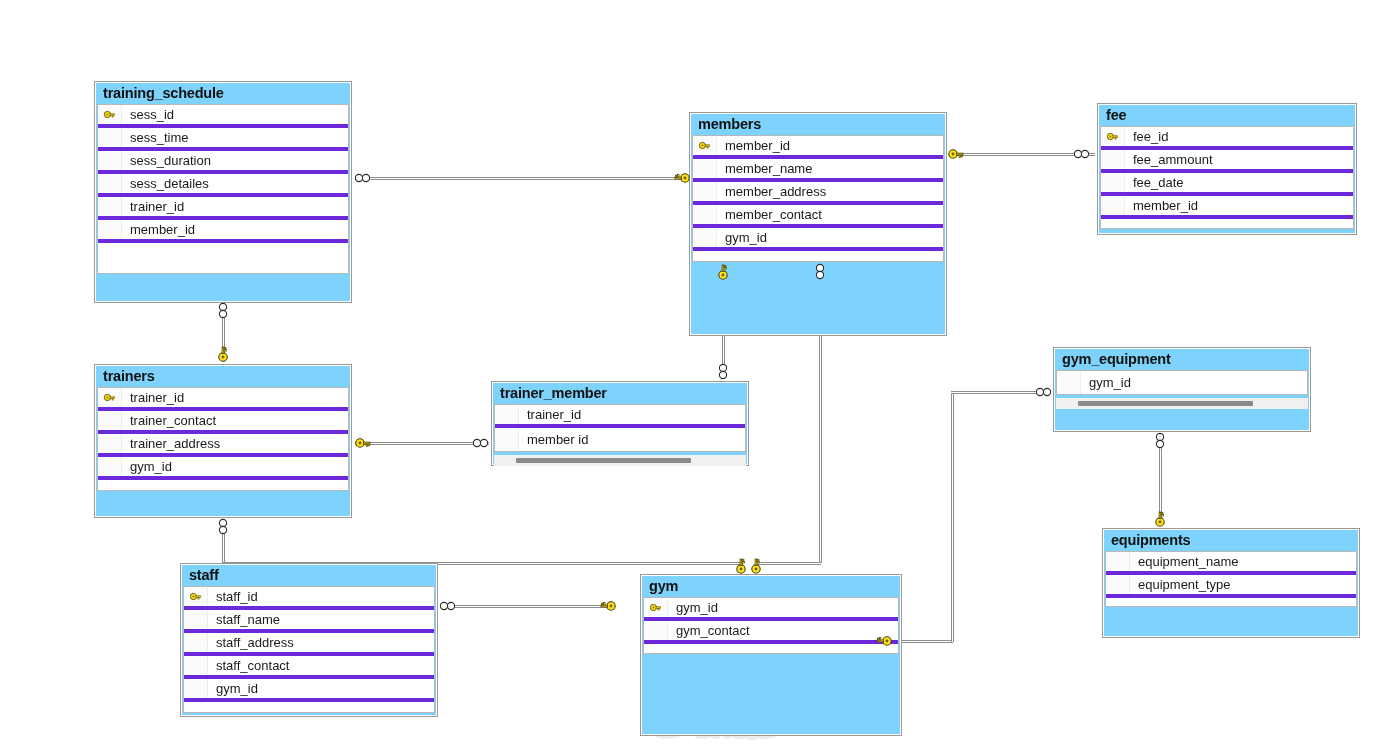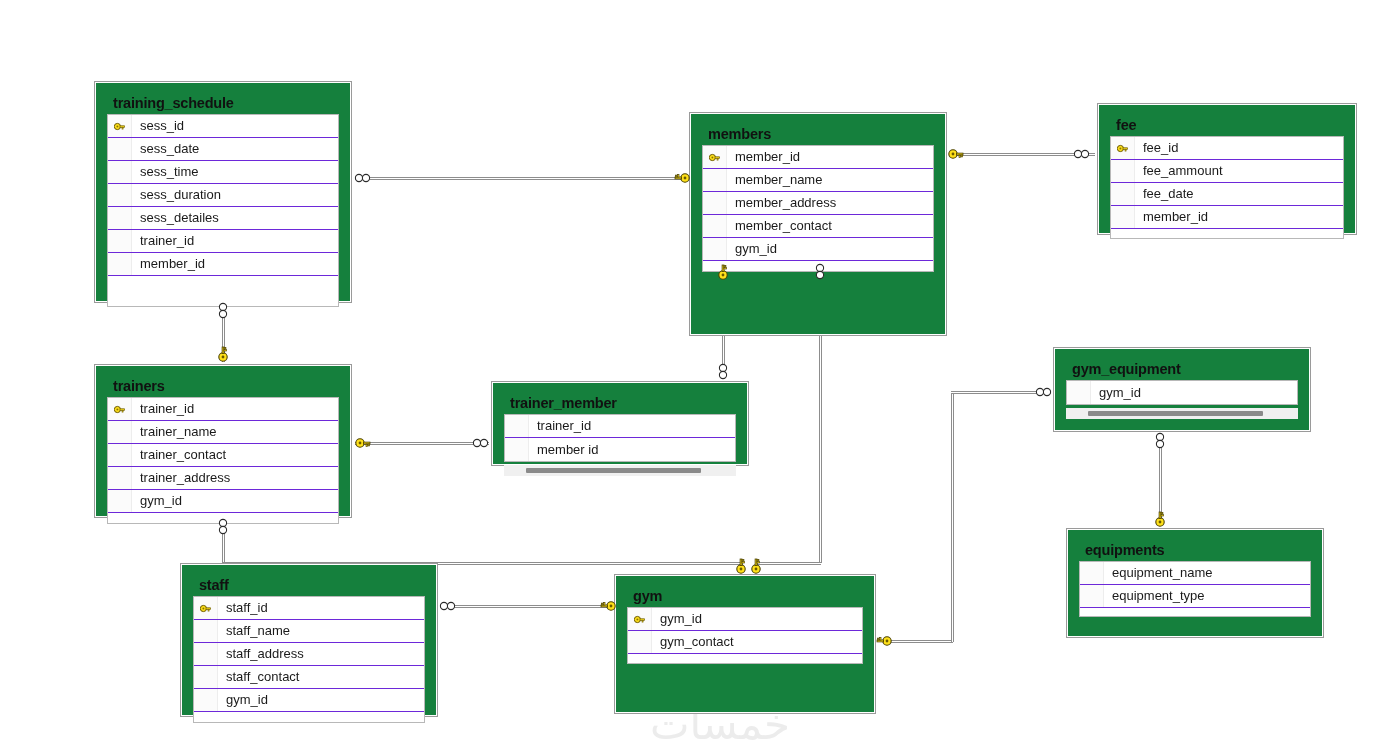--- a/index.html
+++ b/index.html
@@ -12,45 +12,45 @@
     position: relative;
     width: 1384px;
     height: 756px;
     background: #ffffff;
     overflow: hidden;
   }
 
   
   .entity {
     position: absolute;
-    background: #15803d;
+    background: #7dd3fc;
     border: 1px solid #9a9a9a;
     box-shadow: 0 0 0 1px #ffffff inset;
-    padding: 12px;
+    padding: 2px;
     z-index: 5;
   }
   .entity-title {
     font-size: 14.5px;
     font-weight: bold;
     color: #111111;
     padding: 2px 0 3px 6px;
     letter-spacing: -0.2px;
     white-space: nowrap;
     line-height: 15px;
   }
   .entity-grid {
     background: #ffffff;
     border: 1px solid #b8b8b8;
     border-bottom: 1px solid #b8b8b8;
   }
   .attr-row {
     display: flex;
     align-items: center;
     height: 23px;
-    border-bottom: 1px solid #6d28d9;
+    border-bottom: 4px solid #6d28d9;
     background: #ffffff;
   }
   .attr-row:last-child { border-bottom: none; }
   .attr-gutter {
     width: 24px;
     min-width: 24px;
     height: 100%;
     border-right: 1px solid #ededed;
     background: #fbfbfb;
     display: flex;
@@ -312,24 +312,20 @@
                 <circle cx="3.4" cy="5.5" r="3.1" fill="#ffe11a" stroke="#6b5a00" stroke-width="1"></circle>
                 <circle cx="3.4" cy="5.5" r="1.0" fill="#8a7400"></circle>
                 <rect x="6.0" y="4.8" width="4.6" height="1.5" fill="#ffe11a" stroke="#6b5a00" stroke-width="0.7"></rect>
                 <rect x="8.0" y="6.2" width="1.1" height="1.9" fill="#ffe11a" stroke="#6b5a00" stroke-width="0.6"></rect>
               </svg>
             </div>
             <div class="attr-name">sess_id</div>
           </div>
           <div class="attr-row">
             <div class="attr-gutter"></div>
-            <div class="attr-name">sess_date</div>
-          </div>
-          <div class="attr-row">
-            <div class="attr-gutter"></div>
             <div class="attr-name">sess_time</div>
           </div>
           <div class="attr-row">
             <div class="attr-gutter"></div>
             <div class="attr-name">sess_duration</div>
           </div>
           <div class="attr-row">
             <div class="attr-gutter"></div>
             <div class="attr-name">sess_detailes</div>
           </div>
@@ -415,24 +411,20 @@
                 <circle cx="3.4" cy="5.5" r="3.1" fill="#ffe11a" stroke="#6b5a00" stroke-width="1"></circle>
                 <circle cx="3.4" cy="5.5" r="1.0" fill="#8a7400"></circle>
                 <rect x="6.0" y="4.8" width="4.6" height="1.5" fill="#ffe11a" stroke="#6b5a00" stroke-width="0.7"></rect>
                 <rect x="8.0" y="6.2" width="1.1" height="1.9" fill="#ffe11a" stroke="#6b5a00" stroke-width="0.6"></rect>
               </svg>
             </div>
             <div class="attr-name">trainer_id</div>
           </div>
           <div class="attr-row">
             <div class="attr-gutter"></div>
-            <div class="attr-name">trainer_name</div>
-          </div>
-          <div class="attr-row">
-            <div class="attr-gutter"></div>
             <div class="attr-name">trainer_contact</div>
           </div>
           <div class="attr-row">
             <div class="attr-gutter"></div>
             <div class="attr-name">trainer_address</div>
           </div>
           <div class="attr-row">
             <div class="attr-gutter"></div>
             <div class="attr-name">gym_id</div>
           </div>
@@ -460,21 +452,21 @@
         <div class="entity-grid">
           <div class="attr-row">
             <div class="attr-gutter"></div>
             <div class="attr-name">gym_id</div>
           </div>
         </div>
         <div class="hscroll">
           <div class="hscroll-thumb" style="width: 175px;"></div>
         </div>
       </div>
-      <div class="entity" style="left: 1066px; top: 528px; width: 258px; height: 110px;">
+      <div class="entity" style="left: 1102px; top: 528px; width: 258px; height: 110px;">
         <div class="entity-title">equipments</div>
         <div class="entity-grid">
           <div class="attr-row">
             <div class="attr-gutter"></div>
             <div class="attr-name">equipment_name</div>
           </div>
           <div class="attr-row">
             <div class="attr-gutter"></div>
             <div class="attr-name">equipment_type</div>
           </div>
@@ -507,21 +499,21 @@
             <div class="attr-gutter"></div>
             <div class="attr-name">staff_contact</div>
           </div>
           <div class="attr-row">
             <div class="attr-gutter"></div>
             <div class="attr-name">gym_id</div>
           </div>
           <div class="filler-row" style="height: 10px;"></div>
         </div>
       </div>
-      <div class="entity" style="left: 614px; top: 574px; width: 262px; height: 140px;">
+      <div class="entity" style="left: 640px; top: 574px; width: 262px; height: 162px;">
         <div class="entity-title">gym</div>
         <div class="entity-grid">
           <div class="attr-row">
             <div class="attr-gutter">
               <svg width="11" height="11" viewBox="0 0 11 11">
                 <circle cx="3.4" cy="5.5" r="3.1" fill="#ffe11a" stroke="#6b5a00" stroke-width="1"></circle>
                 <circle cx="3.4" cy="5.5" r="1.0" fill="#8a7400"></circle>
                 <rect x="6.0" y="4.8" width="4.6" height="1.5" fill="#ffe11a" stroke="#6b5a00" stroke-width="0.7"></rect>
                 <rect x="8.0" y="6.2" width="1.1" height="1.9" fill="#ffe11a" stroke="#6b5a00" stroke-width="0.6"></rect>
               </svg>

